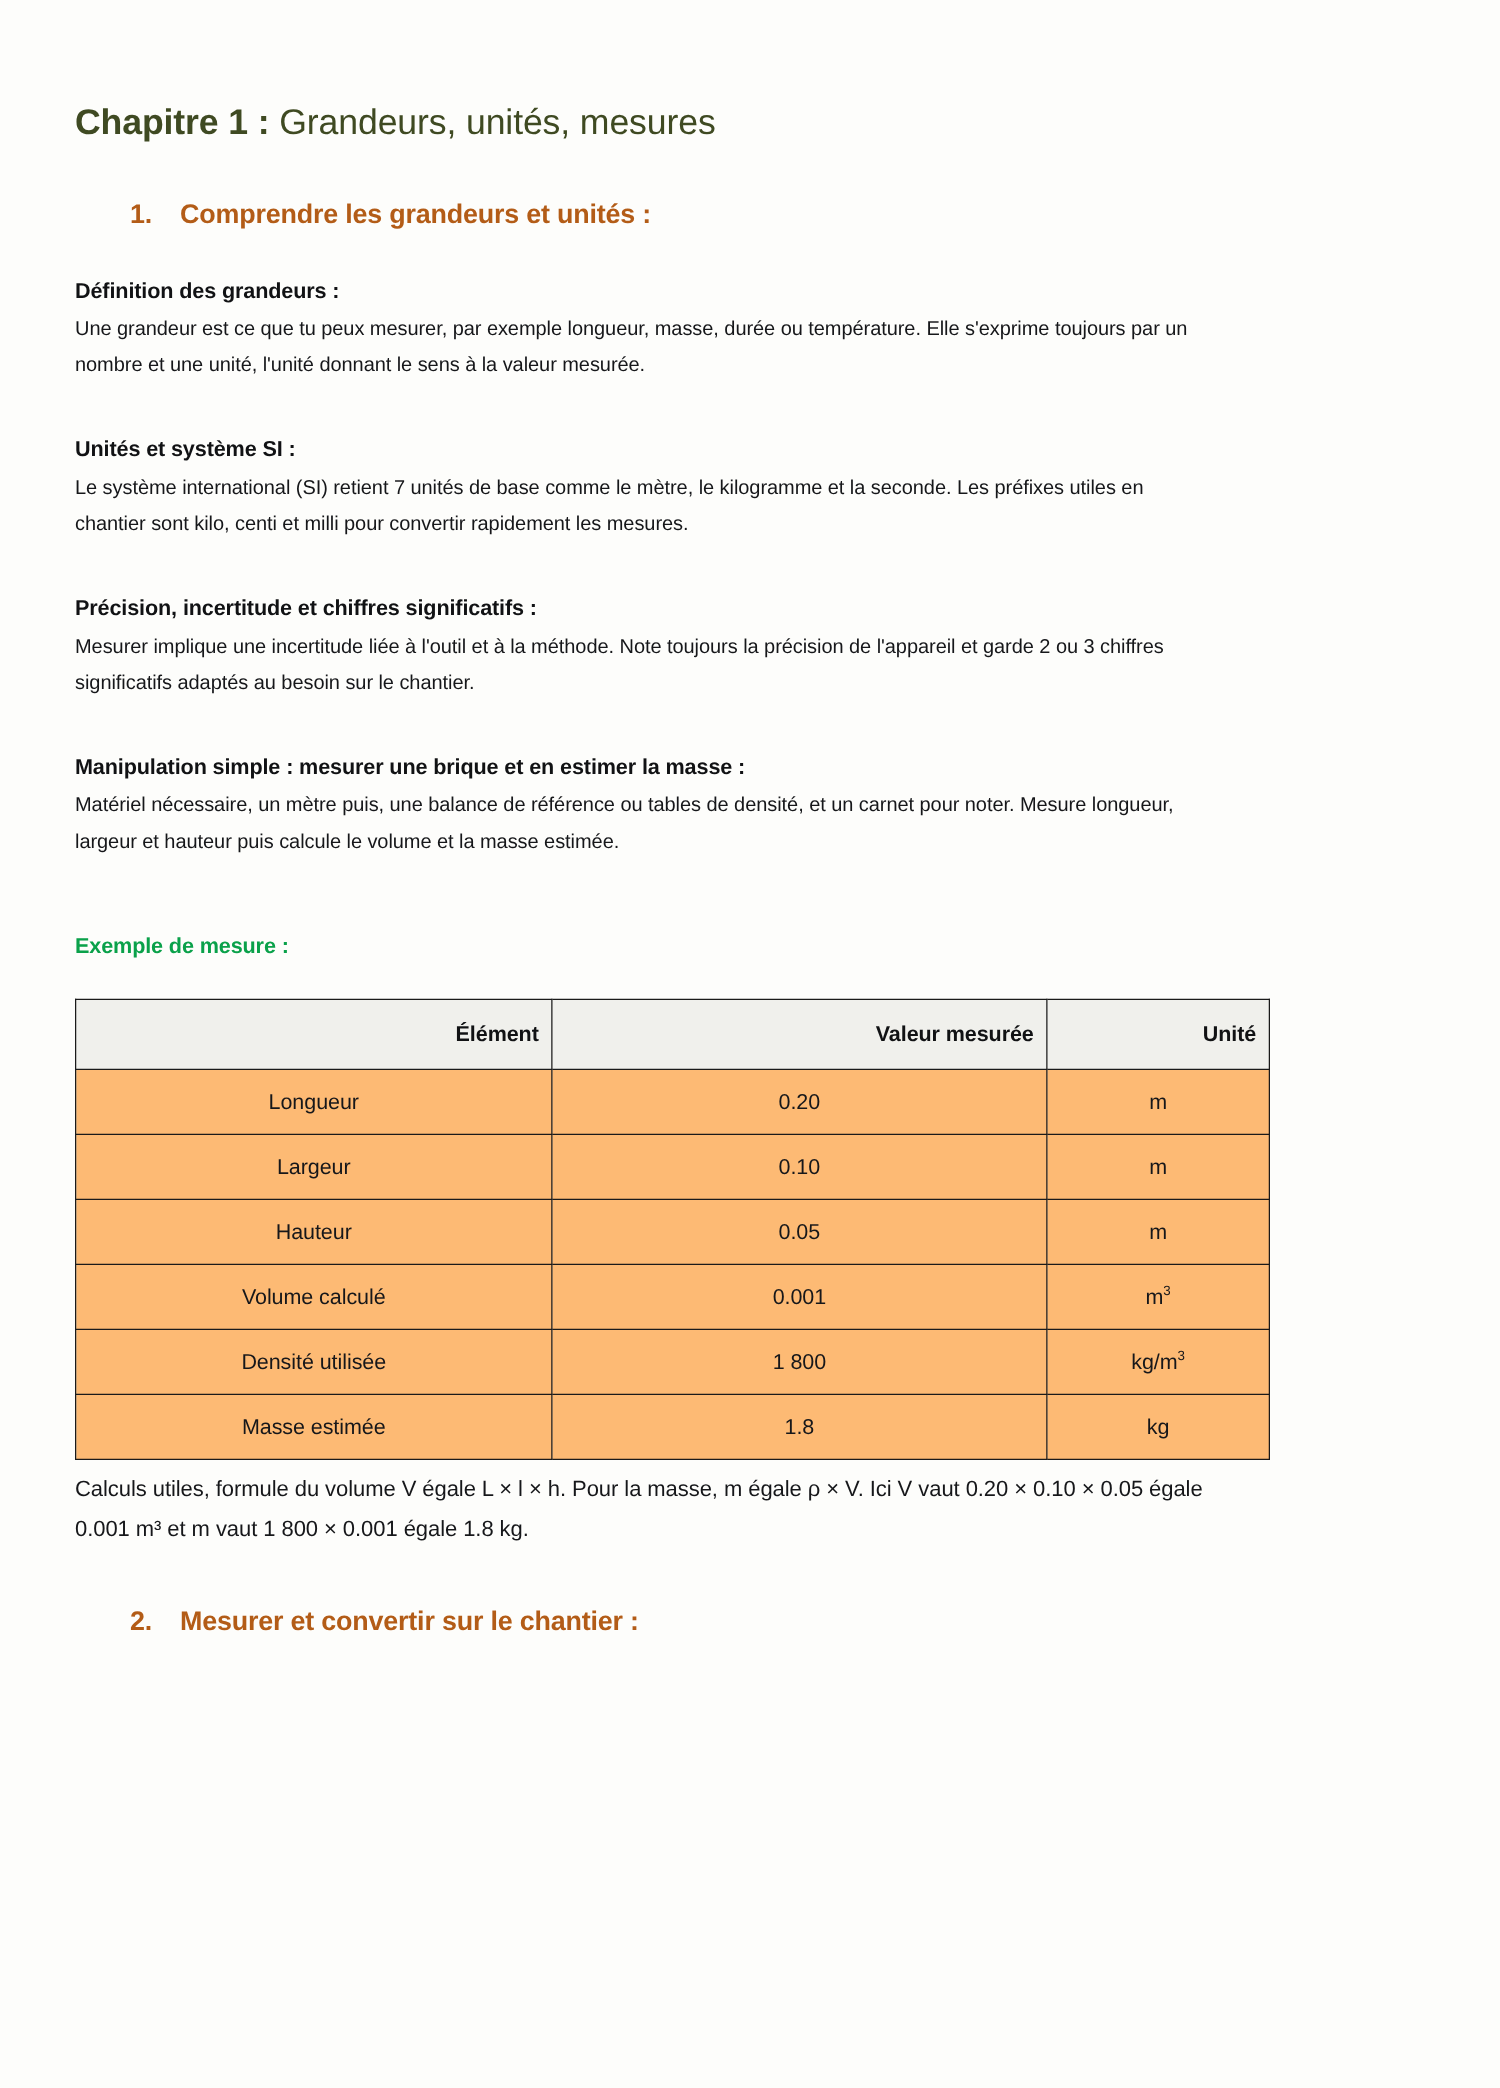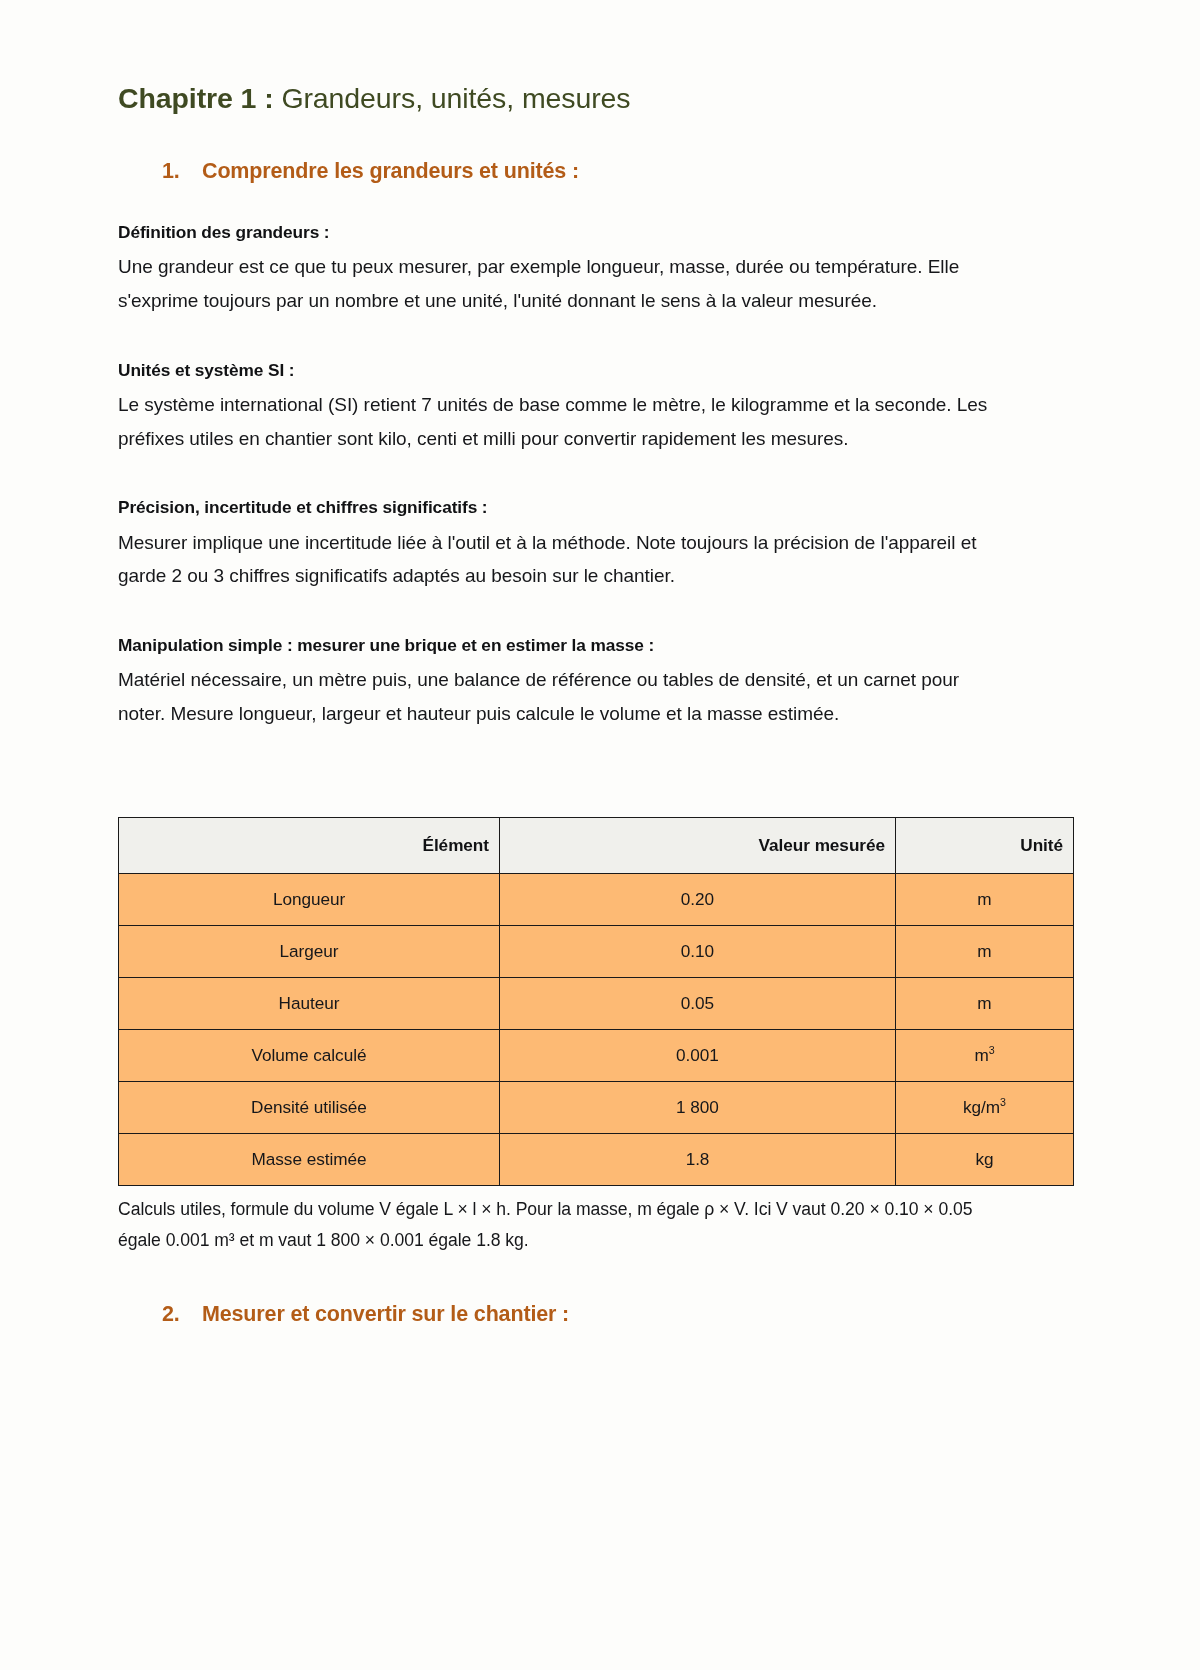--- a/index.html
+++ b/index.html
@@ -13,21 +13,21 @@
     background: #fdfdfb;
     font-family: "Liberation Sans", sans-serif;
     color: #17181a;
     -webkit-font-smoothing: antialiased;
   }
 
   .page {
     width: 1128px;
     min-height: 1670px;
     box-sizing: border-box;
-    padding: 80px 118px 40px 118px;
+    padding: 80px 118px 40px 60px;
     background: #fdfdfb;
   }
 
   
   .doc-title {
     font-size: 28.5px;
     line-height: 1.3;
     color: #3f4a22;
     margin: 0 0 42px 0;
     letter-spacing: -0.1px;
@@ -64,21 +64,21 @@
     font-size: 17.3px;
     line-height: 1.45;
     color: #111214;
     margin: 0 0 5px 0;
     letter-spacing: -0.1px;
   }
   .block-title.accent-green {
     color: #0aa14a;
   }
   .block-body {
-    font-size: 19px;
+    font-size: 16px;
     line-height: 1.78;
     color: #16171a;
     margin: 0;
     letter-spacing: -0.05px;
     max-width: 905px;
   }
 
   .spacer-sm { height: 10px; }
   .spacer-md { height: 26px; }
   .spacer-lg { height: 46px; }
@@ -162,20 +162,21 @@
   <div class="spacer-sm"></div>
 
   <div class="block">
     <p class="block-title">Manipulation simple : mesurer une brique et en estimer la masse :</p>
     <p class="block-body">Matériel nécessaire, un mètre puis, une balance de référence ou tables de densité, et un carnet pour noter. Mesure longueur, largeur et hauteur puis calcule le volume et la masse estimée.</p>
   </div>
 
   <div class="spacer-md"></div>
 
   <div class="block">
+    <p class="block-title accent-green">Exemple de mesure :</p>
   </div>
 
   <table class="data-table">
     <thead>
       <tr>
         <th class="col-element">Élément</th>
         <th class="col-value">Valeur mesurée</th>
         <th class="col-unit">Unité</th>
       </tr>
     </thead>

